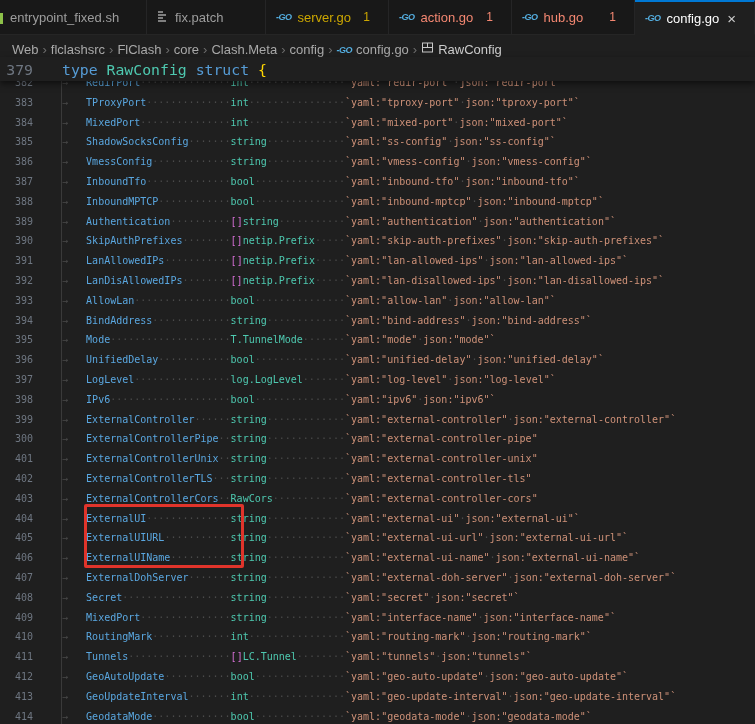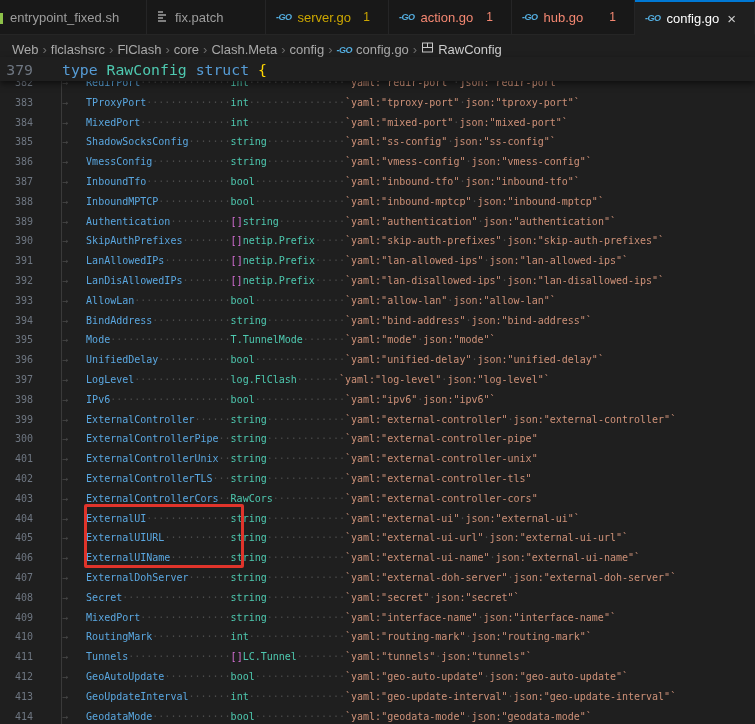--- a/index.html
+++ b/index.html
@@ -138,21 +138,21 @@
       <div class="line"><span class="ln">387</span><span class="ct"><span class="ws">→   </span><span class="fld">InboundTfo</span><span class="ws">··············</span><span class="typ">bool</span><span class="ws">···············</span><span class="str">`yaml:"inbound-tfo"</span><span class="ws">·</span><span class="str">json:"inbound-tfo"`</span></span></div>
       <div class="line"><span class="ln">388</span><span class="ct"><span class="ws">→   </span><span class="fld">InboundMPTCP</span><span class="ws">············</span><span class="typ">bool</span><span class="ws">···············</span><span class="str">`yaml:"inbound-mptcp"</span><span class="ws">·</span><span class="str">json:"inbound-mptcp"`</span></span></div>
       <div class="line"><span class="ln">389</span><span class="ct"><span class="ws">→   </span><span class="fld">Authentication</span><span class="ws">··········</span><span class="br">[]</span><span class="typ">string</span><span class="ws">···········</span><span class="str">`yaml:"authentication"</span><span class="ws">·</span><span class="str">json:"authentication"`</span></span></div>
       <div class="line"><span class="ln">390</span><span class="ct"><span class="ws">→   </span><span class="fld">SkipAuthPrefixes</span><span class="ws">········</span><span class="br">[]</span><span class="typ">netip.Prefix</span><span class="ws">·····</span><span class="str">`yaml:"skip-auth-prefixes"</span><span class="ws">·</span><span class="str">json:"skip-auth-prefixes"`</span></span></div>
       <div class="line"><span class="ln">391</span><span class="ct"><span class="ws">→   </span><span class="fld">LanAllowedIPs</span><span class="ws">···········</span><span class="br">[]</span><span class="typ">netip.Prefix</span><span class="ws">·····</span><span class="str">`yaml:"lan-allowed-ips"</span><span class="ws">·</span><span class="str">json:"lan-allowed-ips"`</span></span></div>
       <div class="line"><span class="ln">392</span><span class="ct"><span class="ws">→   </span><span class="fld">LanDisAllowedIPs</span><span class="ws">········</span><span class="br">[]</span><span class="typ">netip.Prefix</span><span class="ws">·····</span><span class="str">`yaml:"lan-disallowed-ips"</span><span class="ws">·</span><span class="str">json:"lan-disallowed-ips"`</span></span></div>
       <div class="line"><span class="ln">393</span><span class="ct"><span class="ws">→   </span><span class="fld">AllowLan</span><span class="ws">················</span><span class="typ">bool</span><span class="ws">···············</span><span class="str">`yaml:"allow-lan"</span><span class="ws">·</span><span class="str">json:"allow-lan"`</span></span></div>
       <div class="line"><span class="ln">394</span><span class="ct"><span class="ws">→   </span><span class="fld">BindAddress</span><span class="ws">·············</span><span class="typ">string</span><span class="ws">·············</span><span class="str">`yaml:"bind-address"</span><span class="ws">·</span><span class="str">json:"bind-address"`</span></span></div>
       <div class="line"><span class="ln">395</span><span class="ct"><span class="ws">→   </span><span class="fld">Mode</span><span class="ws">····················</span><span class="typ">T.TunnelMode</span><span class="ws">·······</span><span class="str">`yaml:"mode"</span><span class="ws">·</span><span class="str">json:"mode"`</span></span></div>
       <div class="line"><span class="ln">396</span><span class="ct"><span class="ws">→   </span><span class="fld">UnifiedDelay</span><span class="ws">············</span><span class="typ">bool</span><span class="ws">···············</span><span class="str">`yaml:"unified-delay"</span><span class="ws">·</span><span class="str">json:"unified-delay"`</span></span></div>
-      <div class="line"><span class="ln">397</span><span class="ct"><span class="ws">→   </span><span class="fld">LogLevel</span><span class="ws">················</span><span class="typ">log.FlClash</span><span class="ws">·······</span><span class="str">`yaml:"log-level"</span><span class="ws">·</span><span class="str">json:"log-level"`</span></span></div>
+      <div class="line"><span class="ln">397</span><span class="ct"><span class="ws">→   </span><span class="fld">LogLevel</span><span class="ws">················</span><span class="typ">log.LogLevel</span><span class="ws">·······</span><span class="str">`yaml:"log-level"</span><span class="ws">·</span><span class="str">json:"log-level"`</span></span></div>
       <div class="line"><span class="ln">398</span><span class="ct"><span class="ws">→   </span><span class="fld">IPv6</span><span class="ws">····················</span><span class="typ">bool</span><span class="ws">···············</span><span class="str">`yaml:"ipv6"</span><span class="ws">·</span><span class="str">json:"ipv6"`</span></span></div>
       <div class="line"><span class="ln">399</span><span class="ct"><span class="ws">→   </span><span class="fld">ExternalController</span><span class="ws">······</span><span class="typ">string</span><span class="ws">·············</span><span class="str">`yaml:"external-controller"</span><span class="ws">·</span><span class="str">json:"external-controller"`</span></span></div>
       <div class="line"><span class="ln">300</span><span class="ct"><span class="ws">→   </span><span class="fld">ExternalControllerPipe</span><span class="ws">··</span><span class="typ">string</span><span class="ws">·············</span><span class="str">`yaml:"external-controller-pipe"</span></span></div>
       <div class="line"><span class="ln">401</span><span class="ct"><span class="ws">→   </span><span class="fld">ExternalControllerUnix</span><span class="ws">··</span><span class="typ">string</span><span class="ws">·············</span><span class="str">`yaml:"external-controller-unix"</span></span></div>
       <div class="line"><span class="ln">402</span><span class="ct"><span class="ws">→   </span><span class="fld">ExternalControllerTLS</span><span class="ws">···</span><span class="typ">string</span><span class="ws">·············</span><span class="str">`yaml:"external-controller-tls"</span></span></div>
       <div class="line"><span class="ln">403</span><span class="ct"><span class="ws">→   </span><span class="fld">ExternalControllerCors</span><span class="ws">··</span><span class="typ">RawCors</span><span class="ws">············</span><span class="str">`yaml:"external-controller-cors"</span></span></div>
       <div class="line"><span class="ln">404</span><span class="ct"><span class="ws">→   </span><span class="fld">ExternalUI</span><span class="ws">··············</span><span class="typ">string</span><span class="ws">·············</span><span class="str">`yaml:"external-ui"</span><span class="ws">·</span><span class="str">json:"external-ui"`</span></span></div>
       <div class="line"><span class="ln">405</span><span class="ct"><span class="ws">→   </span><span class="fld">ExternalUIURL</span><span class="ws">···········</span><span class="typ">string</span><span class="ws">·············</span><span class="str">`yaml:"external-ui-url"</span><span class="ws">·</span><span class="str">json:"external-ui-url"`</span></span></div>
       <div class="line"><span class="ln">406</span><span class="ct"><span class="ws">→   </span><span class="fld">ExternalUIName</span><span class="ws">··········</span><span class="typ">string</span><span class="ws">·············</span><span class="str">`yaml:"external-ui-name"</span><span class="ws">·</span><span class="str">json:"external-ui-name"`</span></span></div>
       <div class="line"><span class="ln">407</span><span class="ct"><span class="ws">→   </span><span class="fld">ExternalDohServer</span><span class="ws">·······</span><span class="typ">string</span><span class="ws">·············</span><span class="str">`yaml:"external-doh-server"</span><span class="ws">·</span><span class="str">json:"external-doh-server"`</span></span></div>

